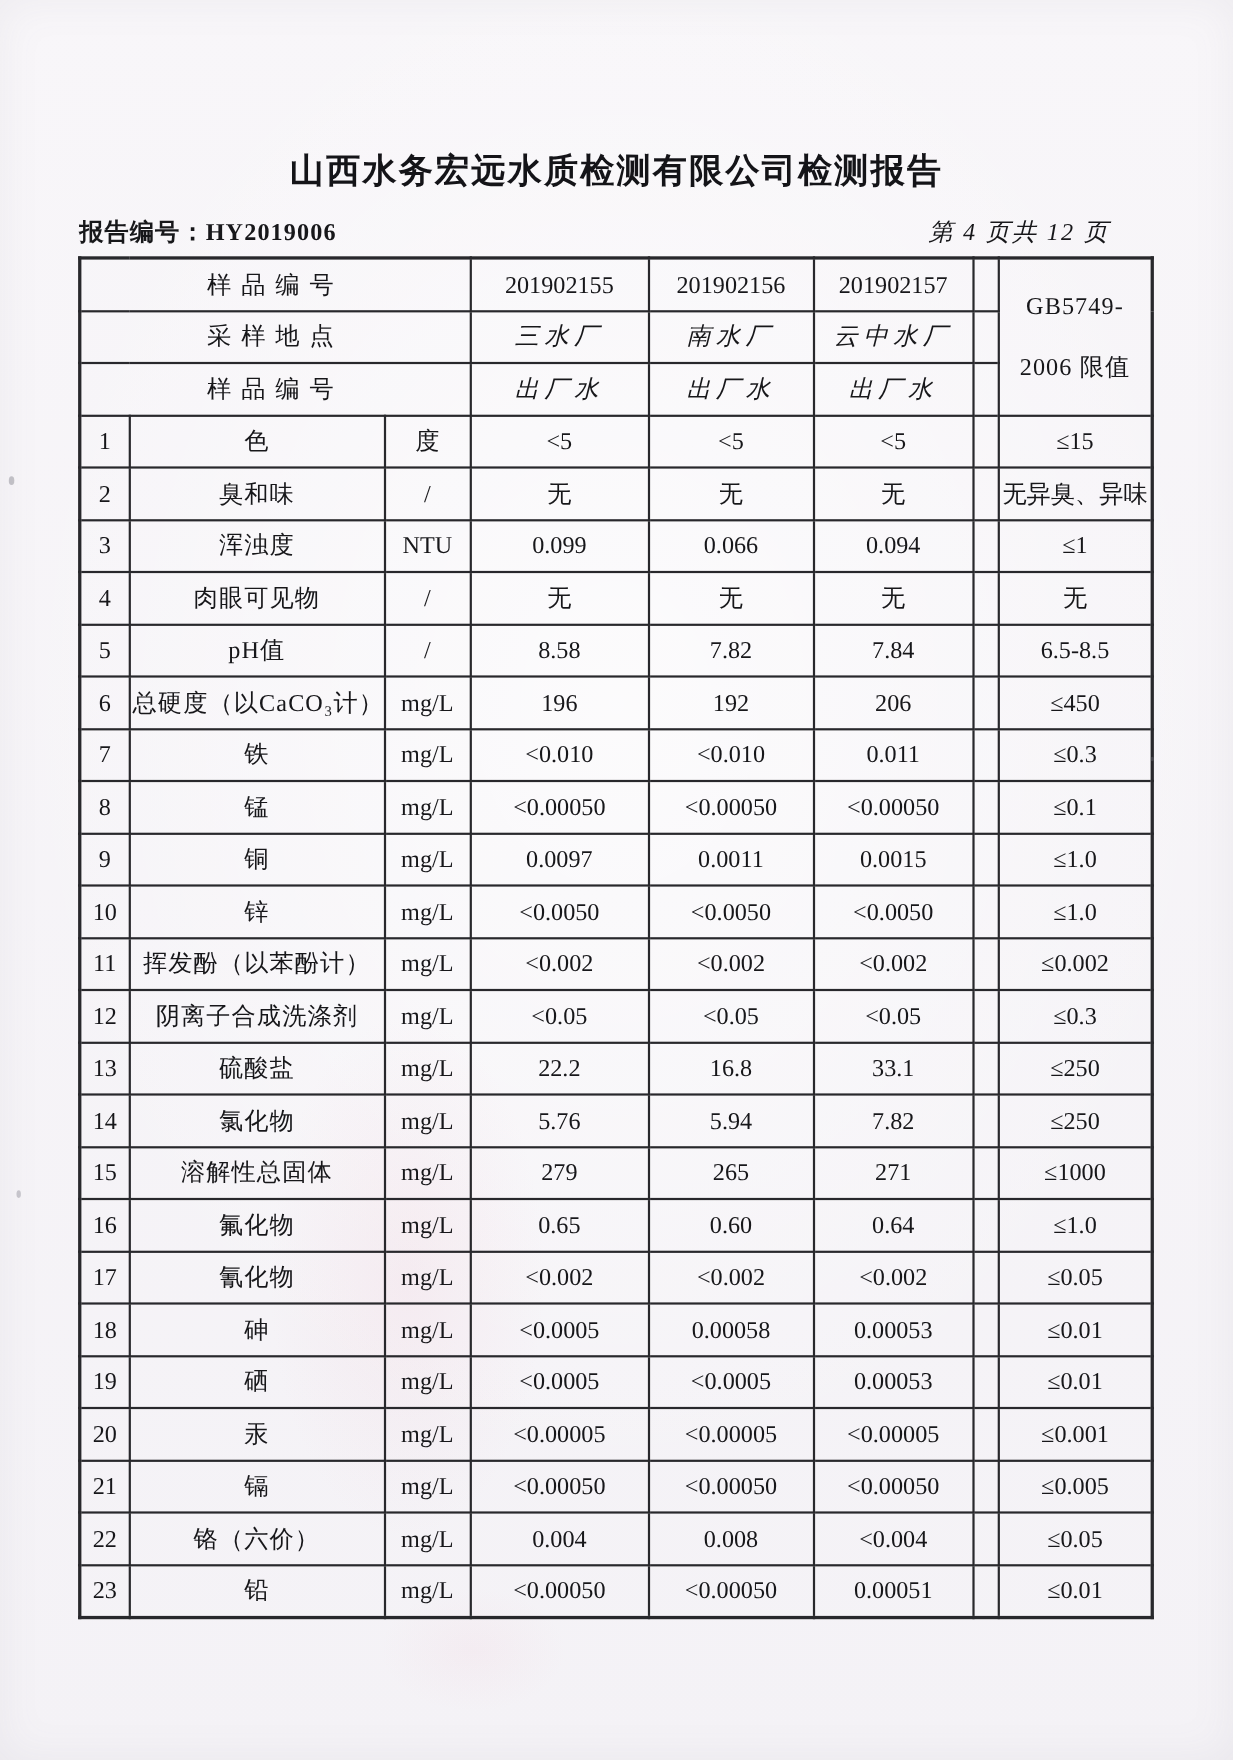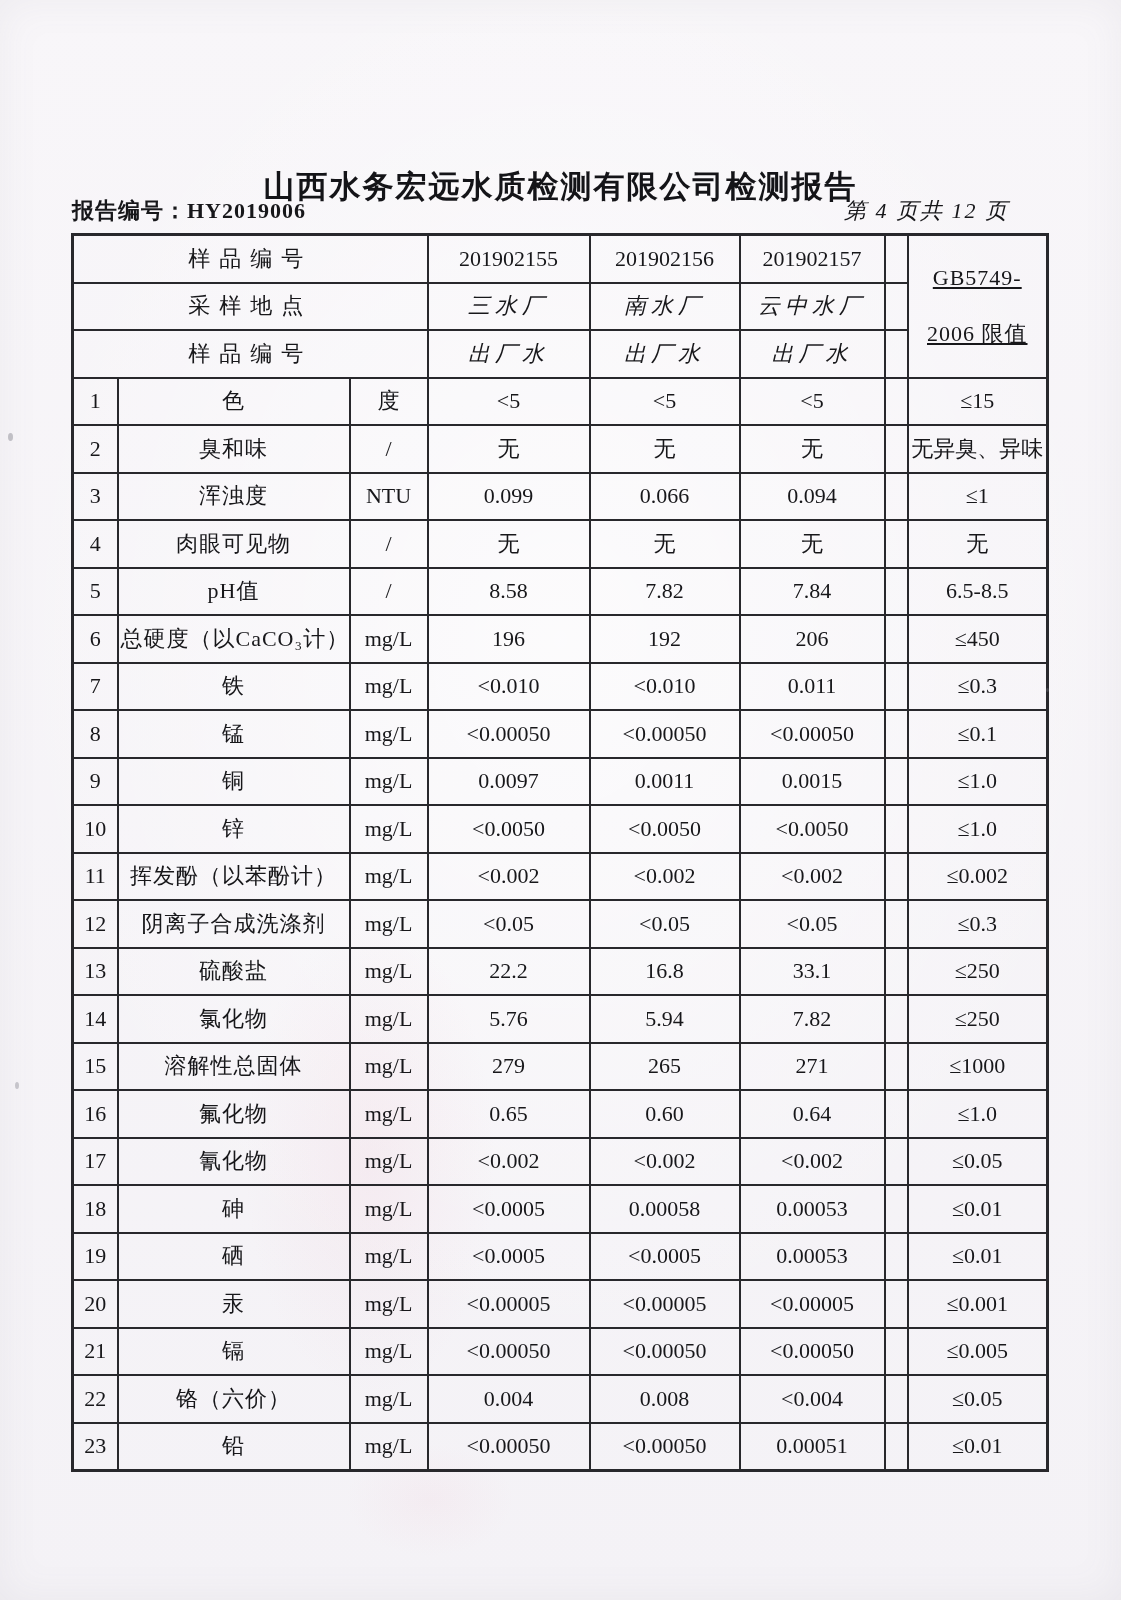--- a/index.html
+++ b/index.html
@@ -19,21 +19,20 @@
       radial-gradient(ellipse 700px 900px at 50% 40%, rgba(255,255,255,0.65), transparent 80%),
       linear-gradient(#f8f6f9, #f4f2f6);
     box-shadow: inset 0 0 40px rgba(120,110,130,0.08);
   }
   .title {
     position: absolute; top: 134px; left: 0; width: 100%;
     text-align: center;
     font-family: "Liberation Sans", "DejaVu Sans", sans-serif;
     font-size: 31px; font-weight: bold; letter-spacing: 2px;
     color: #141418;
-    margin-top: 32px;
   }
   .meta {
     position: absolute; top: 196px; left: 72px; width: 937px;
     display: flex; justify-content: space-between; align-items: flex-end;
     font-size: 22px;
   }
   .meta .report-no { font-weight: bold; letter-spacing: 1px; }
   .meta .page-no  { font-weight: normal; letter-spacing: 2px; font-style: italic; }
 
   table.report {
@@ -52,21 +51,21 @@
     padding: 0 2px;
     overflow: hidden;
     white-space: nowrap;
   }
   td.gap { border-top: none; border-bottom: none; padding: 0; }
 
   
   td.hlabel { letter-spacing: 9px; font-size: 22px; margin-left: 43px; }
   td.hval   { letter-spacing: 5px; font-size: 22px; font-style: italic; }
   td.hnum   { letter-spacing: 0; font-size: 23px; }
-  td.limit-hdr { font-size: 23px; letter-spacing: 1px; text-decoration: underline; }
+  td.limit-hdr { font-size: 23px; letter-spacing: 1px; }
   td.limit-hdr .lh-line { line-height: 30px; }
   td.limit-hdr .lh-gap { height: 26px; }
 
   
   td.c-no   { font-size: 22px; }
   td.c-item { text-align: left; padding-left: 10px; font-size: 21px; letter-spacing: 1px; }
   td.c-unit { font-size: 21px; }
   td.c-val  { font-size: 23px; }
   td.c-limit{ font-size: 21px; }
 

